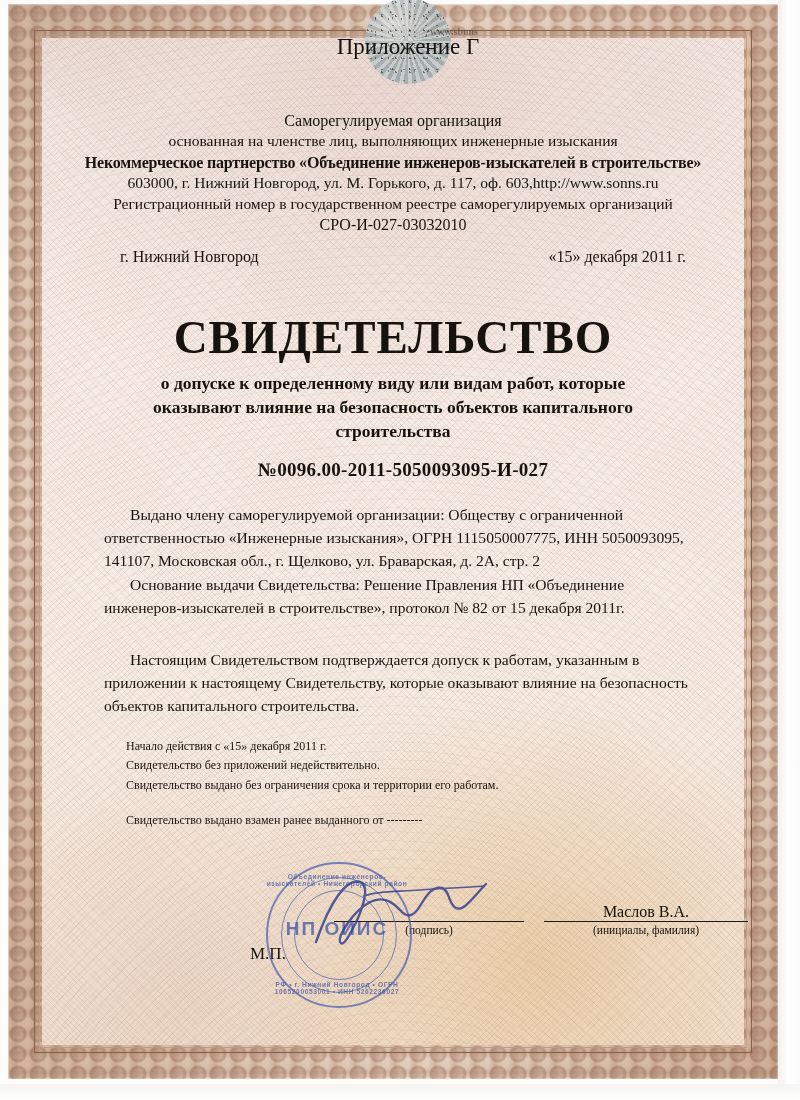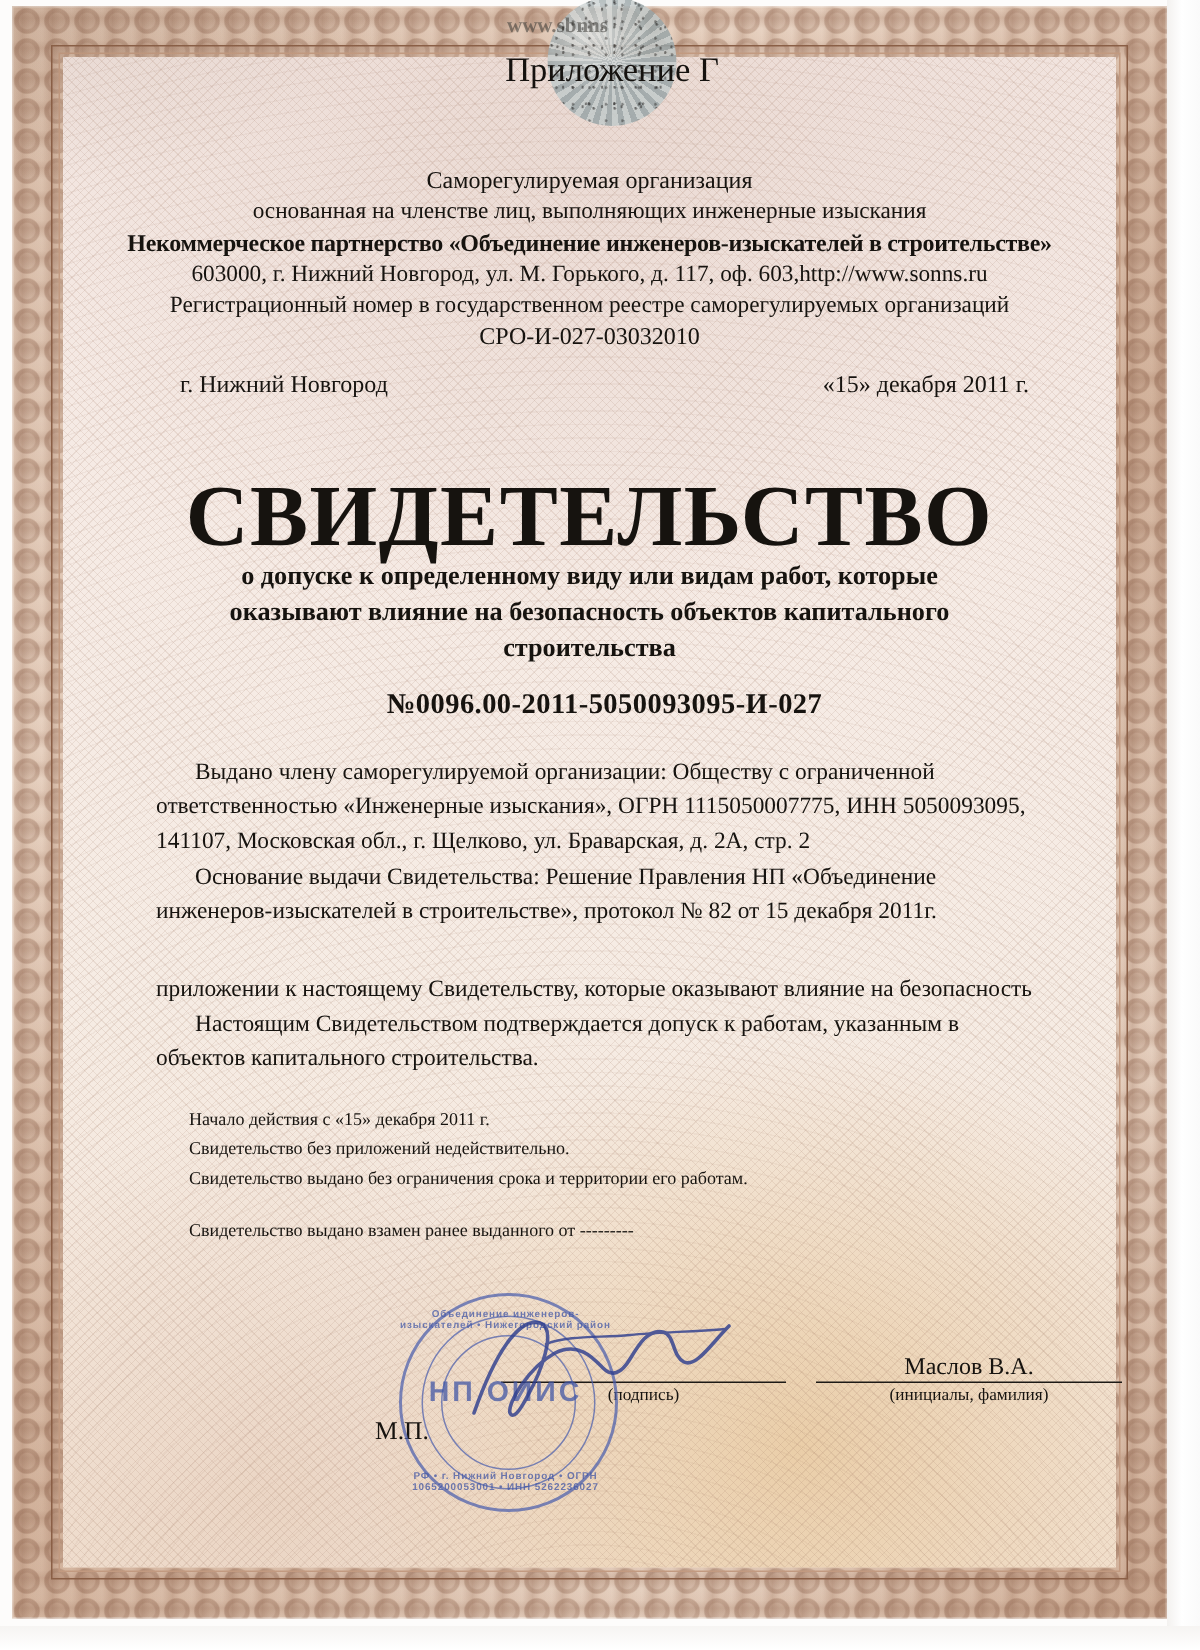--- a/index.html
+++ b/index.html
@@ -137,24 +137,24 @@
     background-image:
       radial-gradient(circle at 20% 30%, rgba(0,0,0,.55) 0.8px, transparent 1px),
       radial-gradient(circle at 62% 18%, rgba(0,0,0,.5) 0.8px, transparent 1px),
       radial-gradient(circle at 80% 62%, rgba(0,0,0,.5) 0.8px, transparent 1px),
       radial-gradient(circle at 35% 75%, rgba(0,0,0,.5) 0.8px, transparent 1px),
       radial-gradient(circle at 55% 50%, rgba(0,0,0,.45) 0.8px, transparent 1px);
     background-size: 14px 14px, 17px 17px, 13px 13px, 19px 19px, 11px 11px;
   }
   .holo-url {
     position: absolute;
-    left: 330px; top: 6px;
+    left: 330px; top: 22px;
     width: 140px;
-    text-align: left;
-    font-size: 14px;
+    text-align: right;
+    font-size: 10px;
     font-weight: bold;
     color: #3b3a36;
     opacity: .55;
     z-index: 7;
     font-family: "Liberation Serif", serif;
   }
   .appendix {
     position: absolute;
     left: 290px; top: 30px;
     width: 220px;
@@ -185,21 +185,21 @@
     display: flex;
     justify-content: space-between;
     font-size: 16px;
   }
 
   .title {
     position: absolute;
     left: 0; right: 0;
     top: 306px;
     text-align: center;
-    font-size: 58px;
+    font-size: 47px;
     font-weight: bold;
     letter-spacing: 1px;
     font-family: "Liberation Serif", "DejaVu Serif", serif;
   }
   .subtitle {
     position: absolute;
     left: 110px; right: 110px;
     top: 368px;
     text-align: center;
     font-size: 17.5px;
@@ -380,22 +380,22 @@
         <div>ответственностью «Инженерные изыскания»,   ОГРН 1115050007775,  ИНН 5050093095,</div>
         <div>141107,  Московская обл., г. Щелково,  ул. Браварская, д. 2А,  стр. 2</div>
       </div>
 
       <div class="para p-basis">
         <div><span class="indent"></span><span>Основание выдачи Свидетельства: Решение Правления НП «Объединение</span></div>
         <div>инженеров-изыскателей в строительстве», протокол № 82  от  15 декабря 2011г.</div>
       </div>
 
       <div class="para p-confirm">
+        <div><span class="indent"></span><span>Настоящим Свидетельством подтверждается допуск к работам, указанным в</span></div>
         <div>приложении к настоящему Свидетельству, которые оказывают влияние на безопасность</div>
-        <div><span class="indent"></span><span>Настоящим Свидетельством подтверждается допуск к работам, указанным в</span></div>
         <div>объектов капитального строительства.</div>
       </div>
 
       <div class="terms">
         <div>Начало действия с «15» декабря 2011 г.</div>
         <div>Свидетельство без приложений недействительно.</div>
         <div>Свидетельство выдано без ограничения срока и территории его работам.</div>
         <div class="gap"></div>
         <div>Свидетельство выдано взамен ранее выданного от ---------</div>
       </div>

